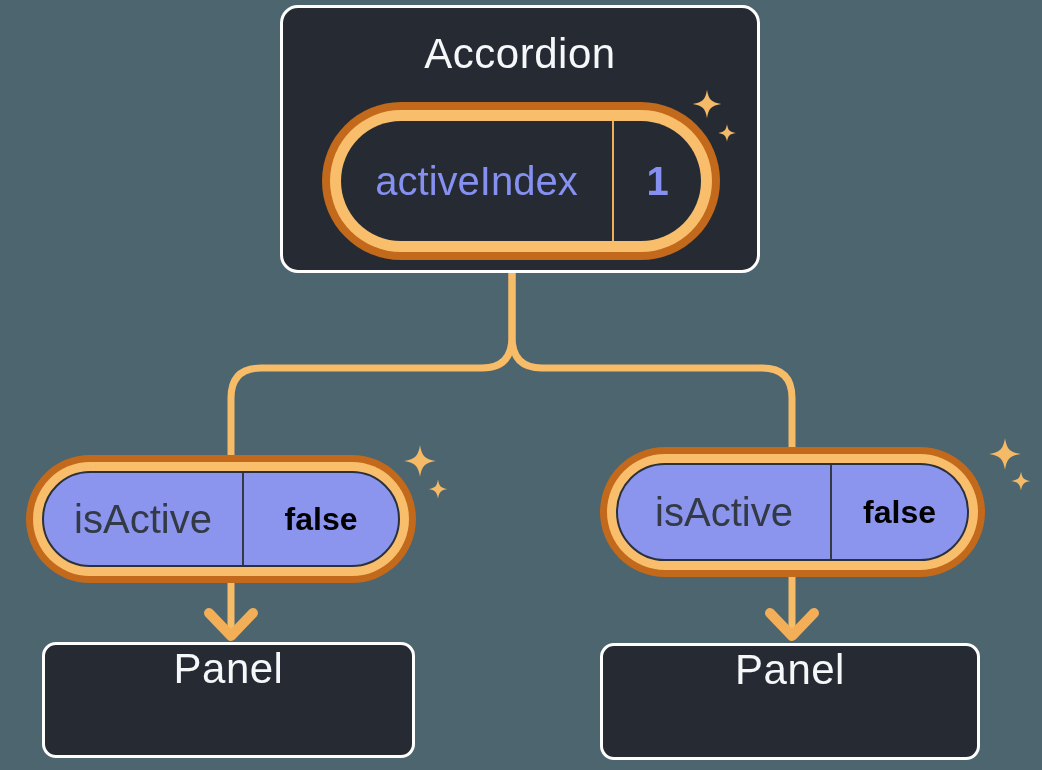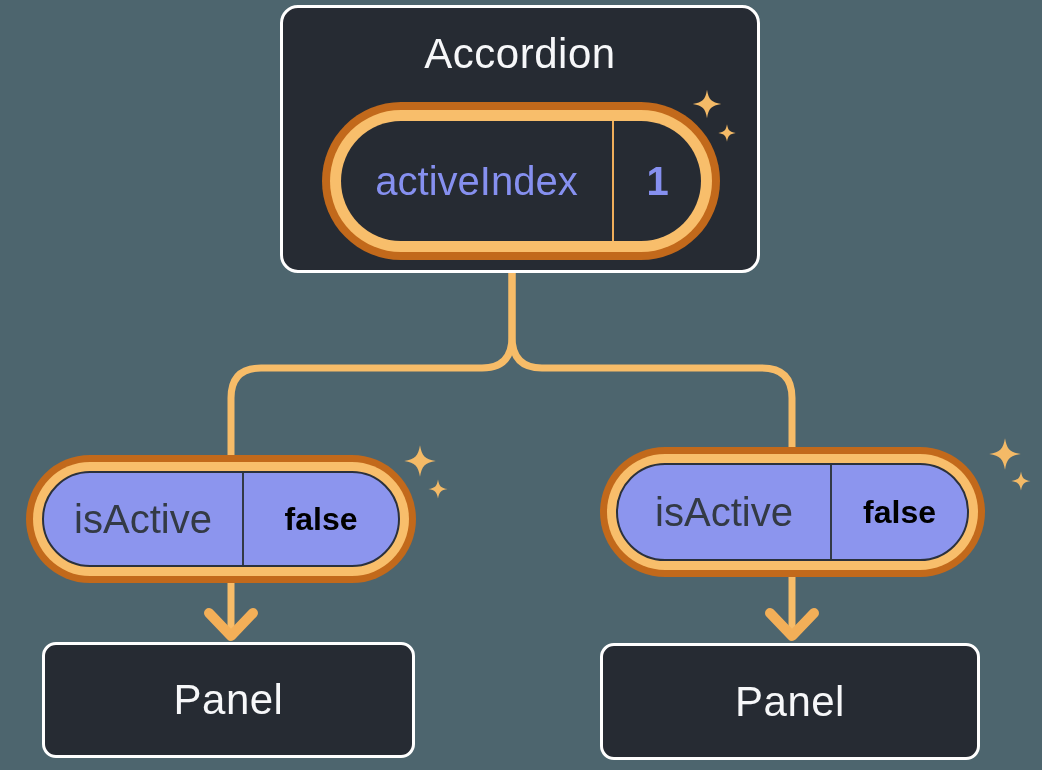--- a/index.html
+++ b/index.html
@@ -41,21 +41,21 @@
     left: 0;
     right: 0;
     top: 22px;
     text-align: center;
     font-size: 42px;
     letter-spacing: 0.5px;
     color: #F6F7F9;
   }
   .panel-box {
     display: flex;
-    align-items: center;
+    align-items: flex-start;
     justify-content: center;
     border-radius: 14px;
   }
   .panel-label {
     font-size: 42px;
     letter-spacing: 0.5px;
     color: #F6F7F9;
   }
 
   

